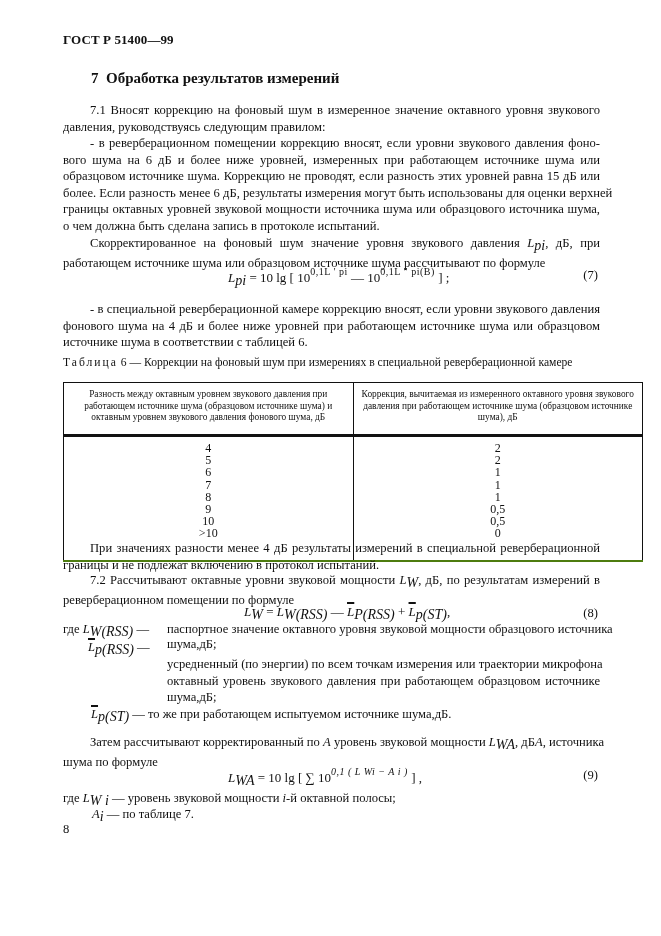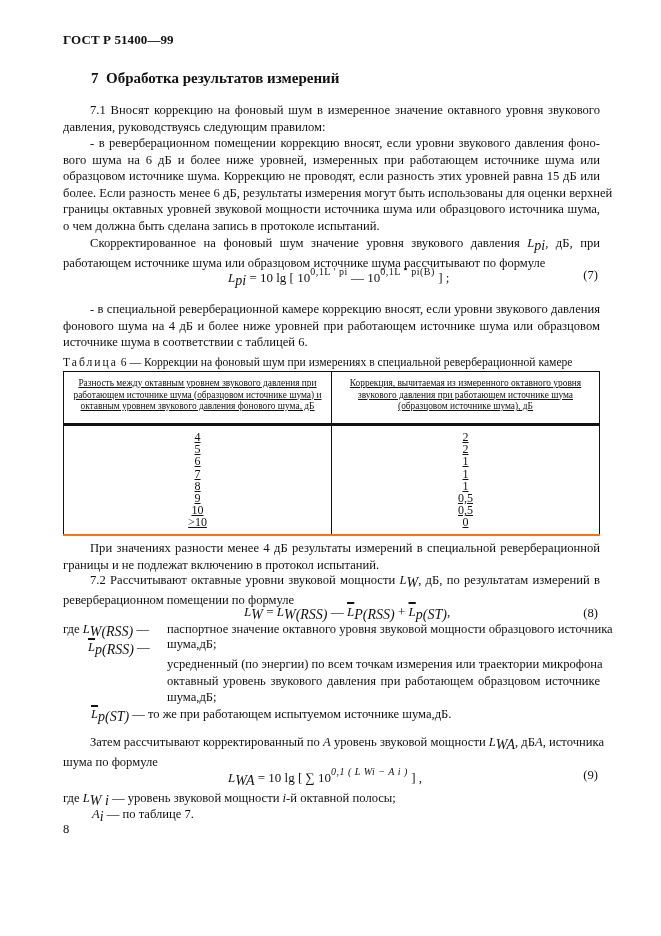--- a/index.html
+++ b/index.html
@@ -17,33 +17,33 @@
   .line.last { text-align-last: left; }
   .formula { position: absolute; font-size: 13px; white-space: nowrap; }
   .eqnum { position: absolute; right: 63px; font-size: 12.6px; }
   i.v { font-style: italic; }
   sub.s { font-size: 14px; vertical-align: -3px; }
   sup.e { font-size: 10px; vertical-align: 7px; letter-spacing: 0.5px; text-align: center; }
   .ovl { text-decoration: overline; text-decoration-thickness: 2px; }
   .tcap { position: absolute; left: 63px; top: 356px; font-size: 11.6px; white-space: nowrap; }
   .tcap .sp { letter-spacing: 2px; }
   table.t6 {
-    position: absolute; left: 63px; top: 371px; width: 537px;
-    border-collapse: collapse; font-size: 9.4px; line-height: 11.5px; text-decoration: underline;
+    position: absolute; left: 63px; top: 382px; width: 580px;
+    border-collapse: collapse; font-size: 9.4px; line-height: 11.5px;
   }
   table.t6 th {
     font-weight: normal; border: 1.5px solid #111; border-bottom: 3px solid #111;
     padding: 6px 8px 7px; vertical-align: top; text-align: center; height: 38px;
   }
   table.t6 td {
     border-left: 1.5px solid #111; border-right: 1.5px solid #111;
     text-align: center; font-size: 12px; line-height: 12.2px; padding: 0;
   }
   table.t6 tr.first td { padding-top: 5px; }
-  table.t6 tr.lastrow td { border-bottom: 2px solid #f97316; padding-bottom: 5px; }
+  table.t6 tr.lastrow td { border-bottom: 2px solid #4d7c0f; padding-bottom: 20px; }
   .def-row { position: absolute; white-space: nowrap; }
   .pgnum { position: absolute; left: 63px; top: 822px; font-size: 12.6px; }
 </style>
 </head>
 <body>
 
 <div class="page">
 
   <div class="hdr">ГОСТ Р 51400—99</div>
 

